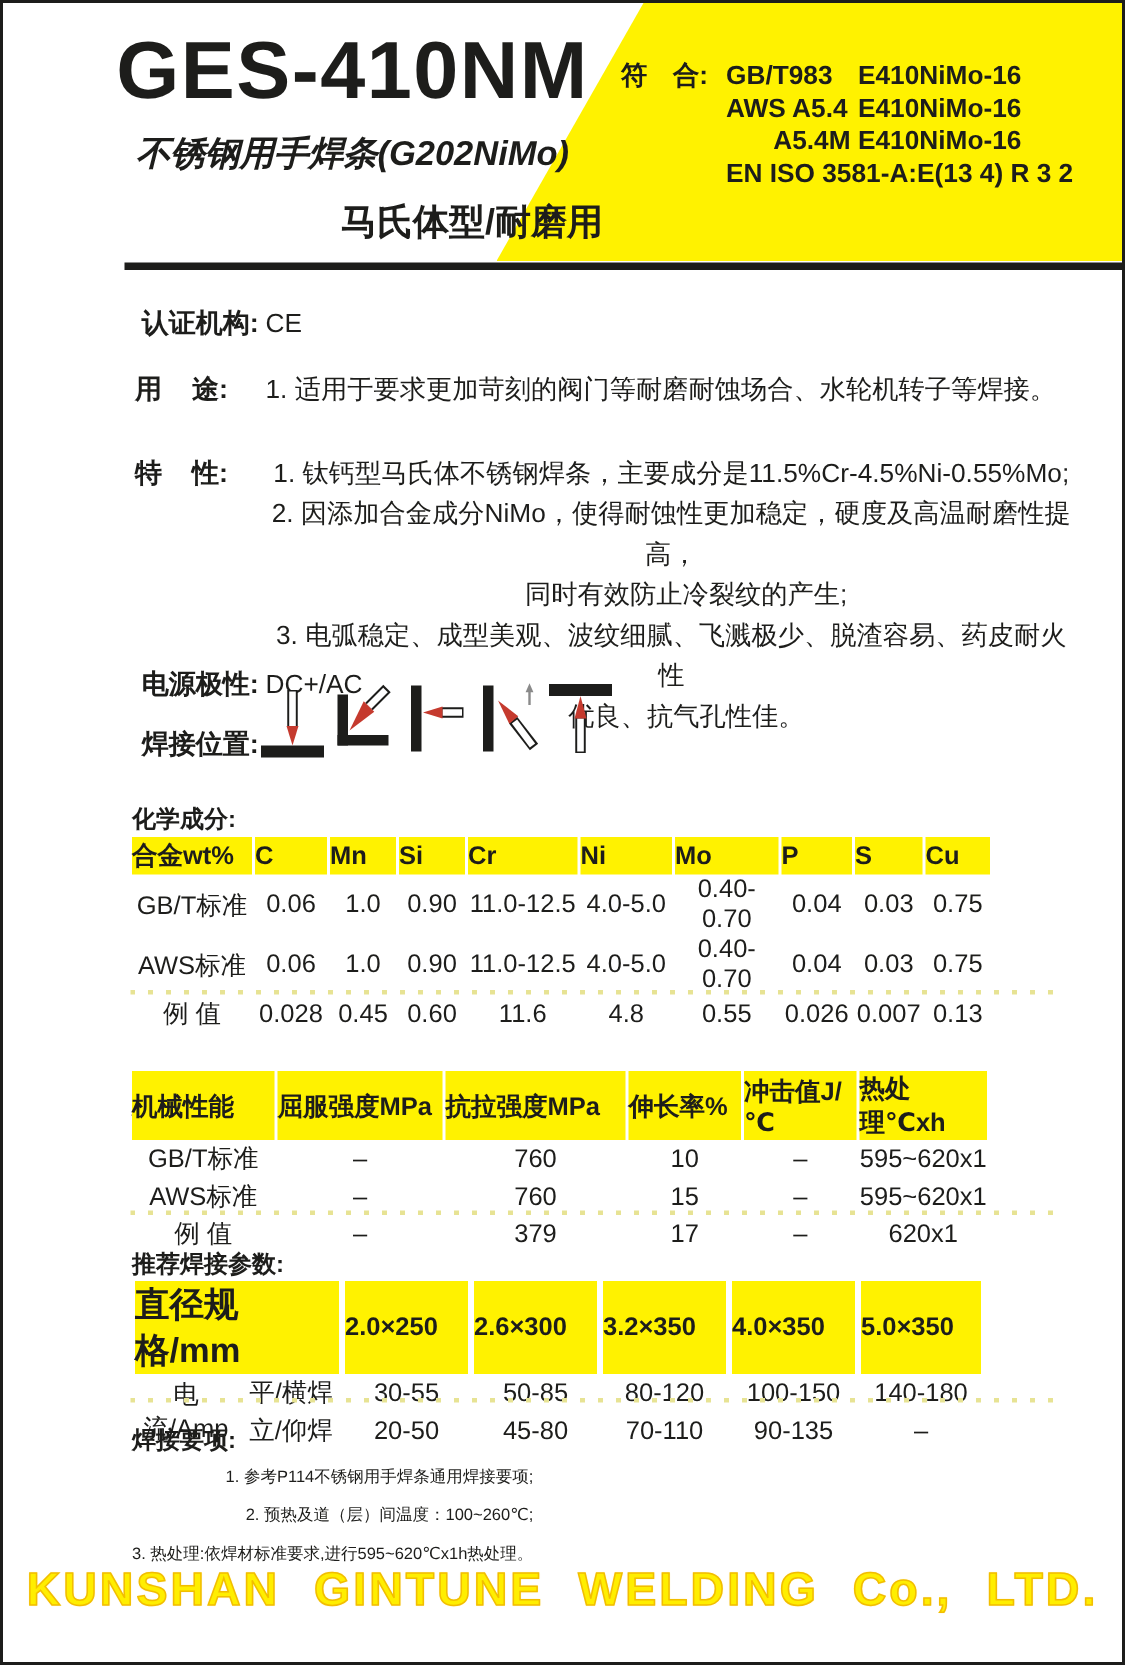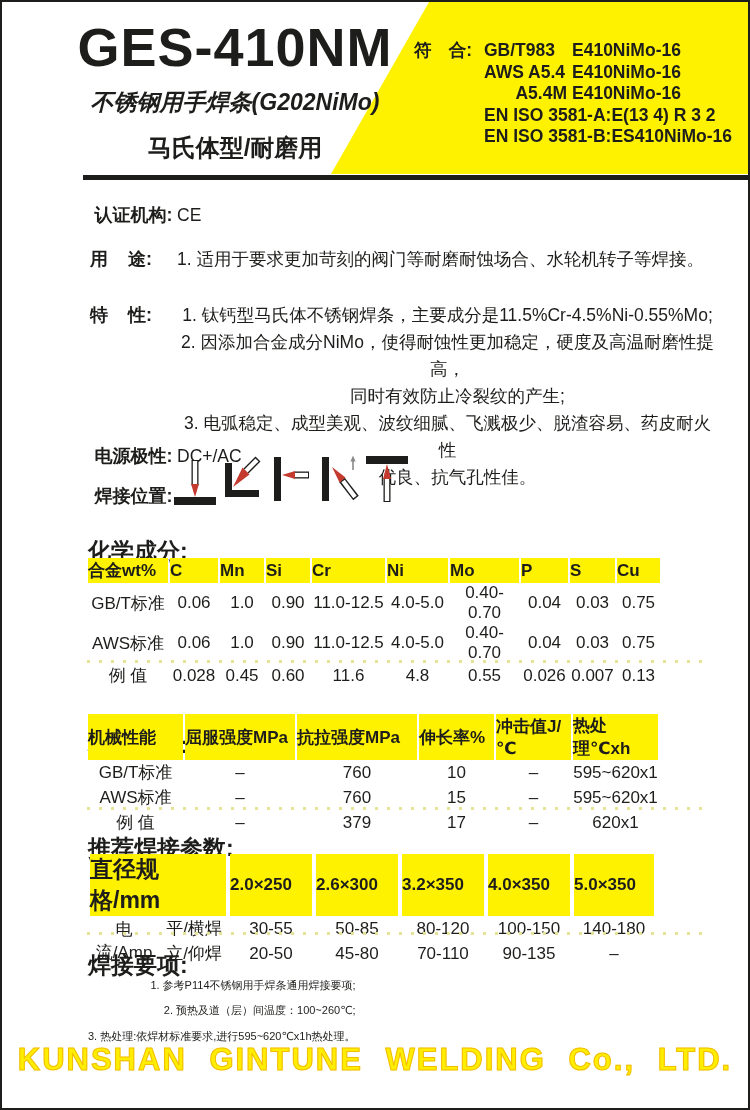--- a/index.html
+++ b/index.html
@@ -14,37 +14,37 @@
   }
   
   .yellow-wedge{
     position:absolute;left:329px;top:0;right:0;height:172px;
     background:#FFF200;
     clip-path:polygon(23.5% 0,100% 0,100% 100%,0 100%);
   }
   .title-block{position:absolute;left:66px;top:14px;width:334px;text-align:center;}
   .product-code{font-size:54px;line-height:62px;font-weight:700;letter-spacing:1px;margin:0;}
   .product-subtitle{font-size:23px;font-weight:700;margin-top:9px;font-style:italic;}
-  .product-type{font-size:24px;font-weight:700;margin-top:14px;}
+  .product-type{font-size:24px;font-weight:700;margin-top:14px;text-align:right;}
   .standards{position:absolute;left:412px;top:38px;font-size:17.5px;font-weight:700;line-height:21.5px;}
   .std-row{display:grid;grid-template-columns:70px 88px auto;}
   .std-label{display:flex;justify-content:space-between;width:58px;}
   .std-name.right{text-align:right;padding-right:5px;}
   .std-span{grid-column:2/4;}
   .divider{position:absolute;left:81px;right:0;top:173px;height:5px;background:#1d1d1b;}
   
   .row{position:absolute;left:88px;right:30px;display:flex;font-size:17.5px;line-height:27px;text-align:center;}
   .row-label{width:87px;flex-shrink:0;font-weight:700;font-size:18px;}
   .row-label.justify{display:flex;justify-content:space-between;width:62px;margin-right:25px;}
   .content-lines div.indent{padding-left:20px;}
   
   .pos-icons{position:absolute;left:170px;top:449px;display:flex;gap:2px;}
   .pos-icons svg{display:block;}
   
-  .sec-title{position:absolute;left:86px;font-size:23px;font-weight:700;}
+  .sec-title{position:absolute;left:86px;font-size:16px;font-weight:700;}
   table.tbl{position:absolute;left:84px;border-collapse:separate;border-spacing:2px 0;
     table-layout:fixed;font-size:17px;}
   table.tbl th{background:#FFF200;font-weight:700;height:25px;text-align:left;padding:0;}
   table.tbl td{height:25px;text-align:center;padding:0;font-weight:400;}
   table.params{border-spacing:4px 0;}
   table.params th.diam{font-size:23px;margin-left:12px;}
   .dots{position:absolute;left:85px;width:620px;height:3px;
     background-image:repeating-linear-gradient(90deg,#E7E394 0 3px,transparent 3px 12px);}
   
   .notes-items{position:absolute;left:86px;font-size:11px;line-height:25.3px;text-align:right;}
@@ -81,24 +81,20 @@
     </div>
     <div class="std-row">
       <span></span>
       <span class="std-name right">A5.4M</span>
       <span class="std-desig">E410NiMo-16</span>
     </div>
     <div class="std-row">
       <span></span>
       <span class="std-span">EN ISO 3581-A:E(13 4) R 3 2</span>
     </div>
-    <div class="std-row">
-      <span></span>
-      <span class="std-span">EN ISO 3581-B:ES410NiMo-16</span>
-    </div>
   </div>
 
   <div class="divider"></div>
 
   <div class="row" style="top:200px;">
     <span class="row-label">认证机构:</span>
     <span>CE</span>
   </div>
 
   <div class="row" style="top:244px;">

